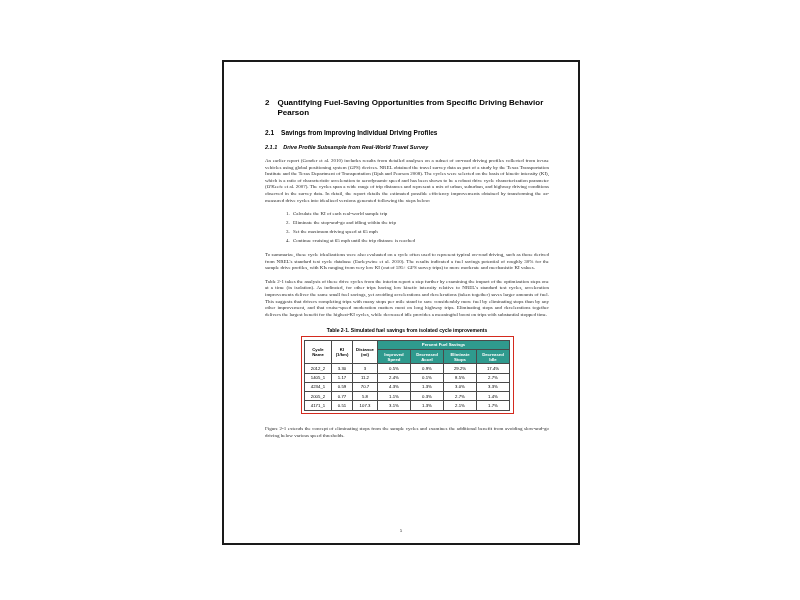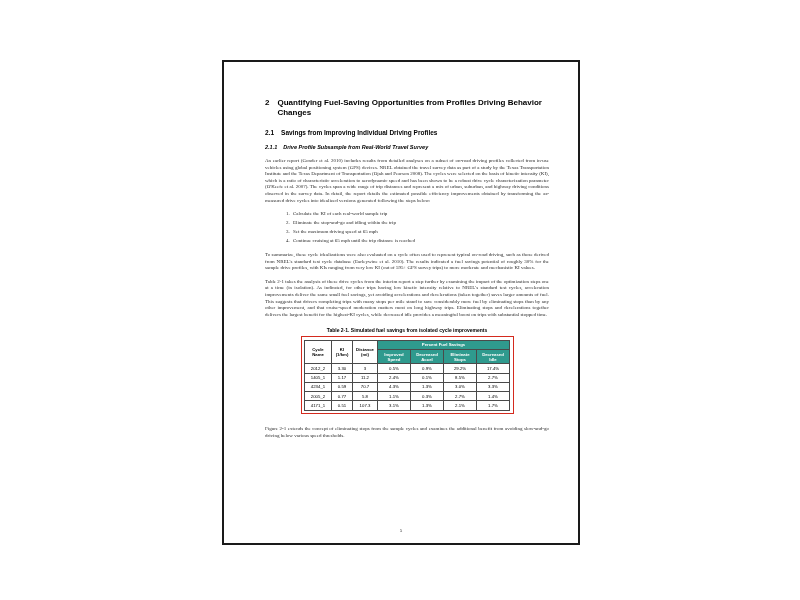--- a/index.html
+++ b/index.html
@@ -45,21 +45,21 @@
 </style>
 </head>
 <body>
 
 <div class="canvas">
   <div class="page">
     <div class="content">
 
       <div class="h2">
         <span>2</span>
-        <span>Quantifying Fuel-Saving Opportunities from Profiles Driving Behavior Changes</span>
+        <span>Quantifying Fuel-Saving Opportunities from Specific Driving Behavior Pearson</span>
       </div>
 
       <div class="h21">
         <span>2.1</span>
         <span>Savings from Improving Individual Driving Profiles</span>
       </div>
 
       <div class="h211">
         <span>2.1.1</span>
         <span>Drive Profile Subsample from Real-World Travel Survey</span>

